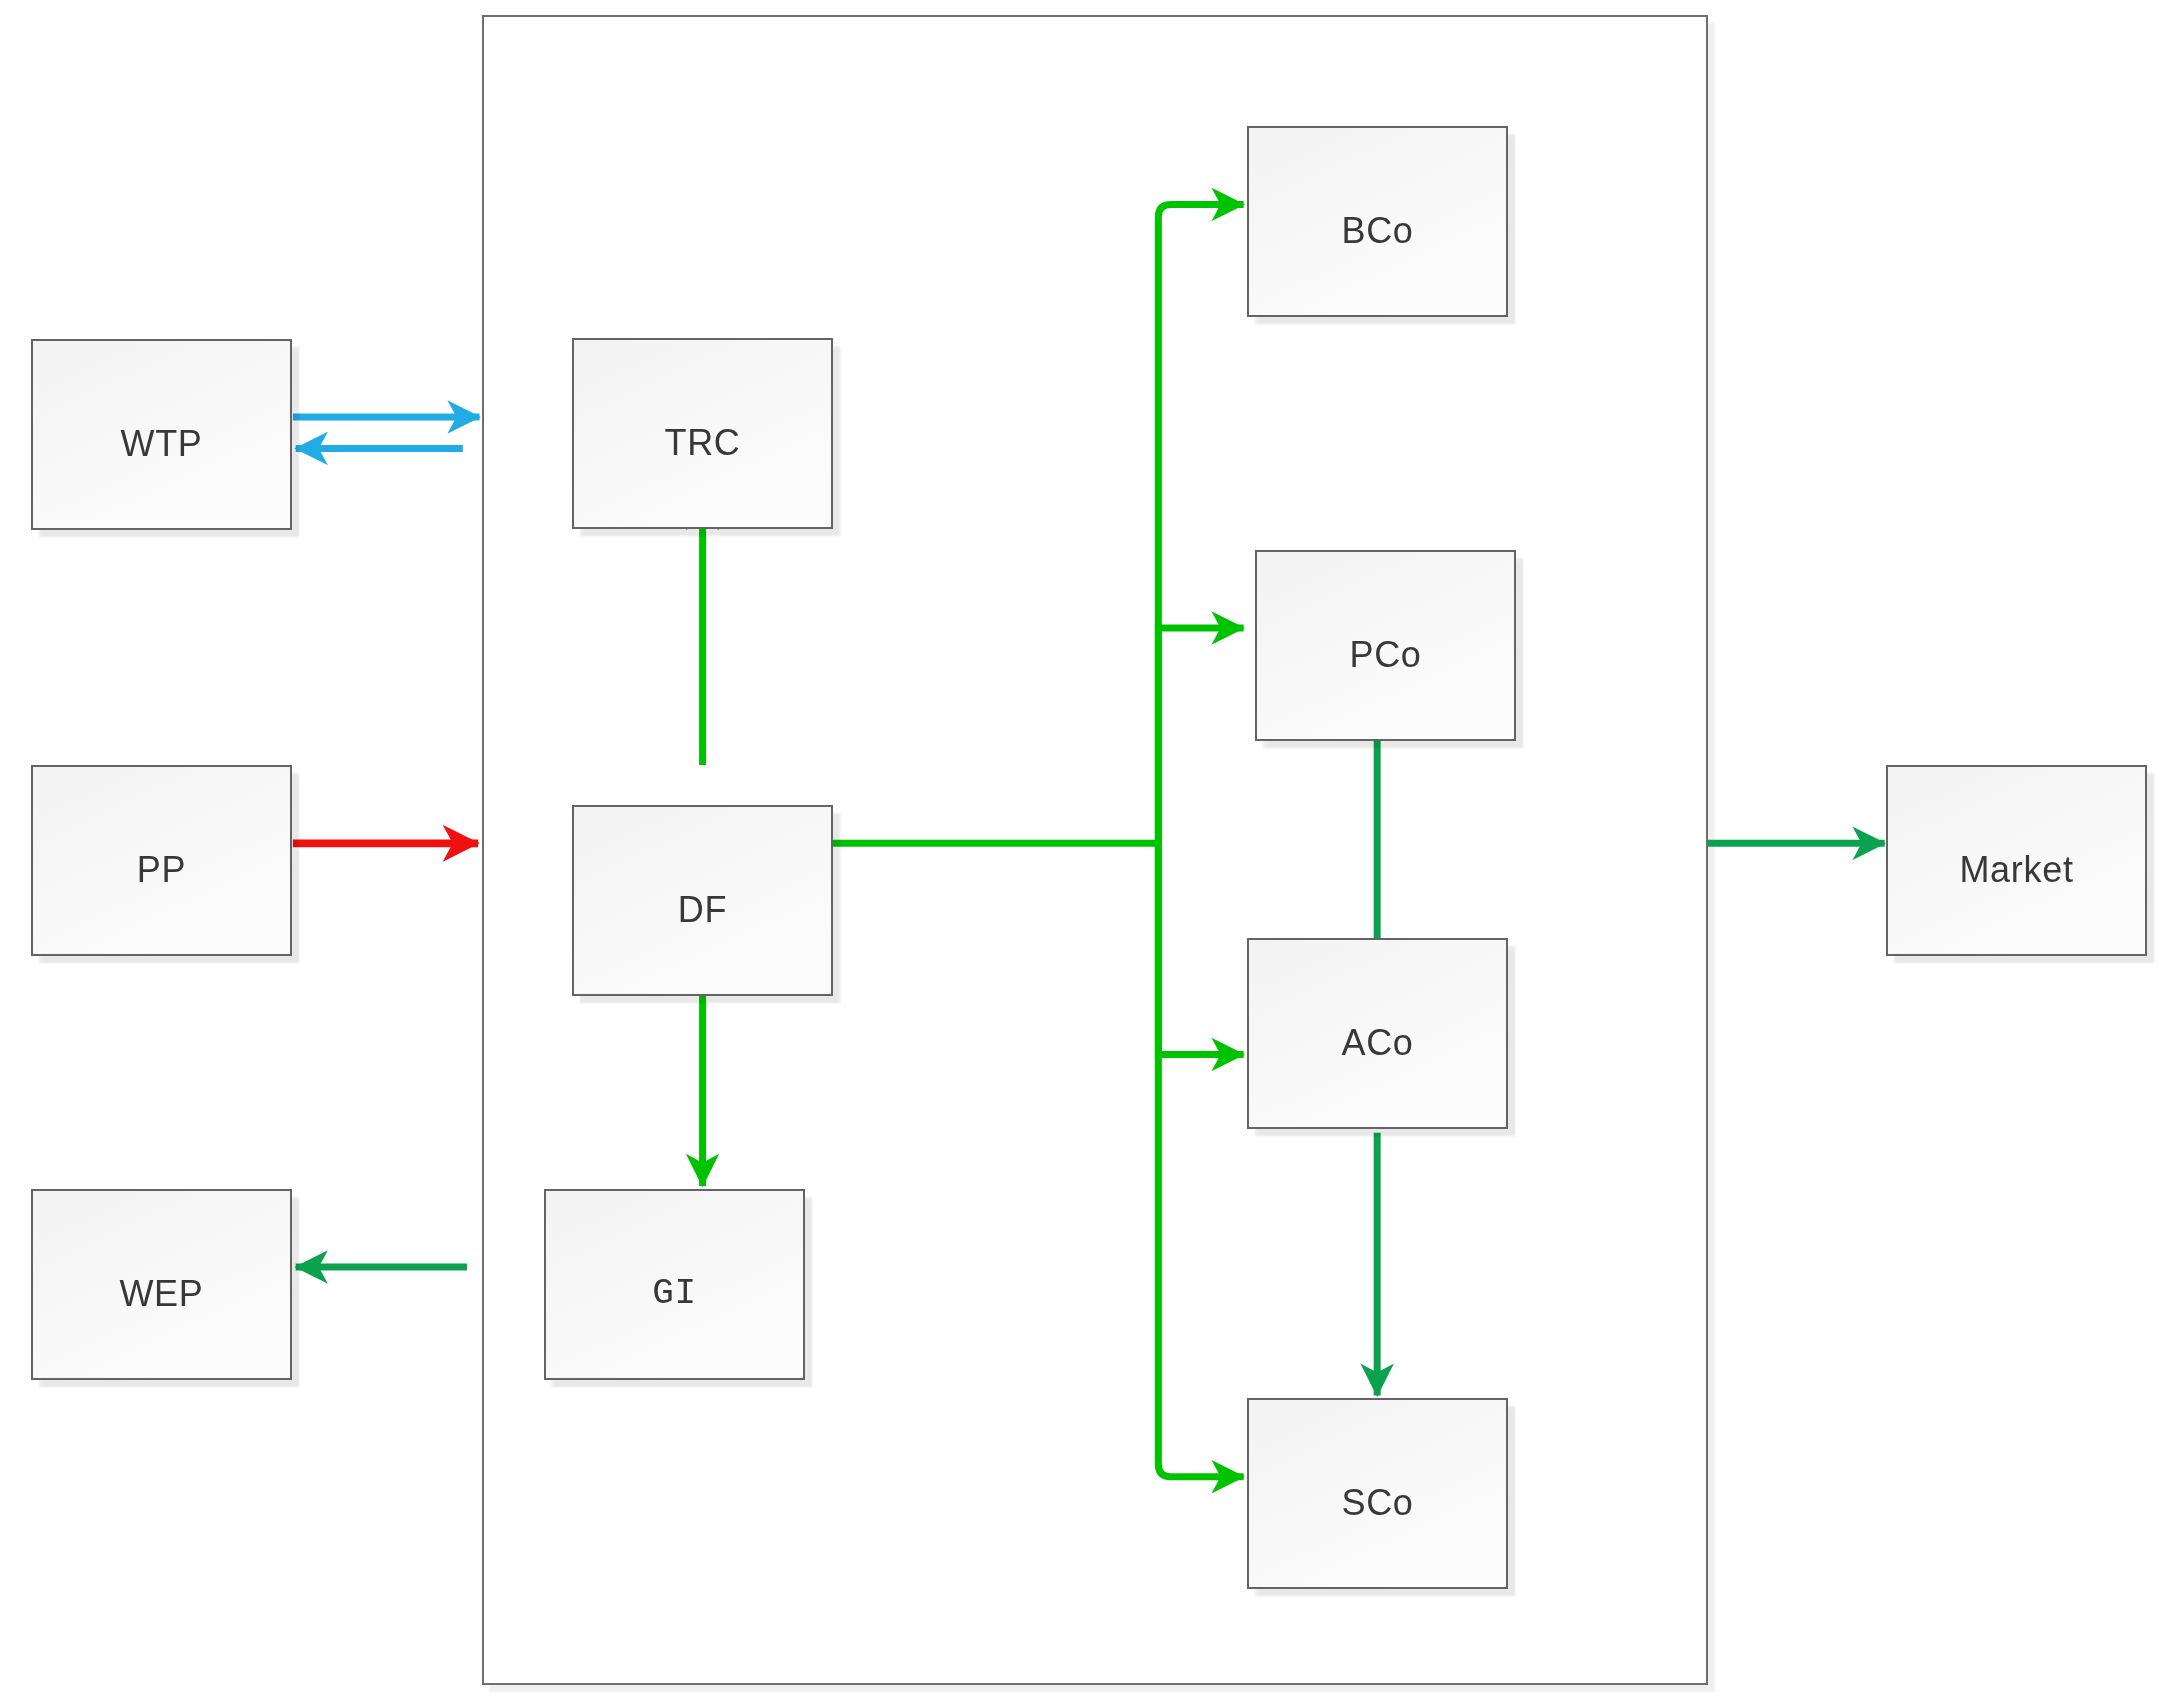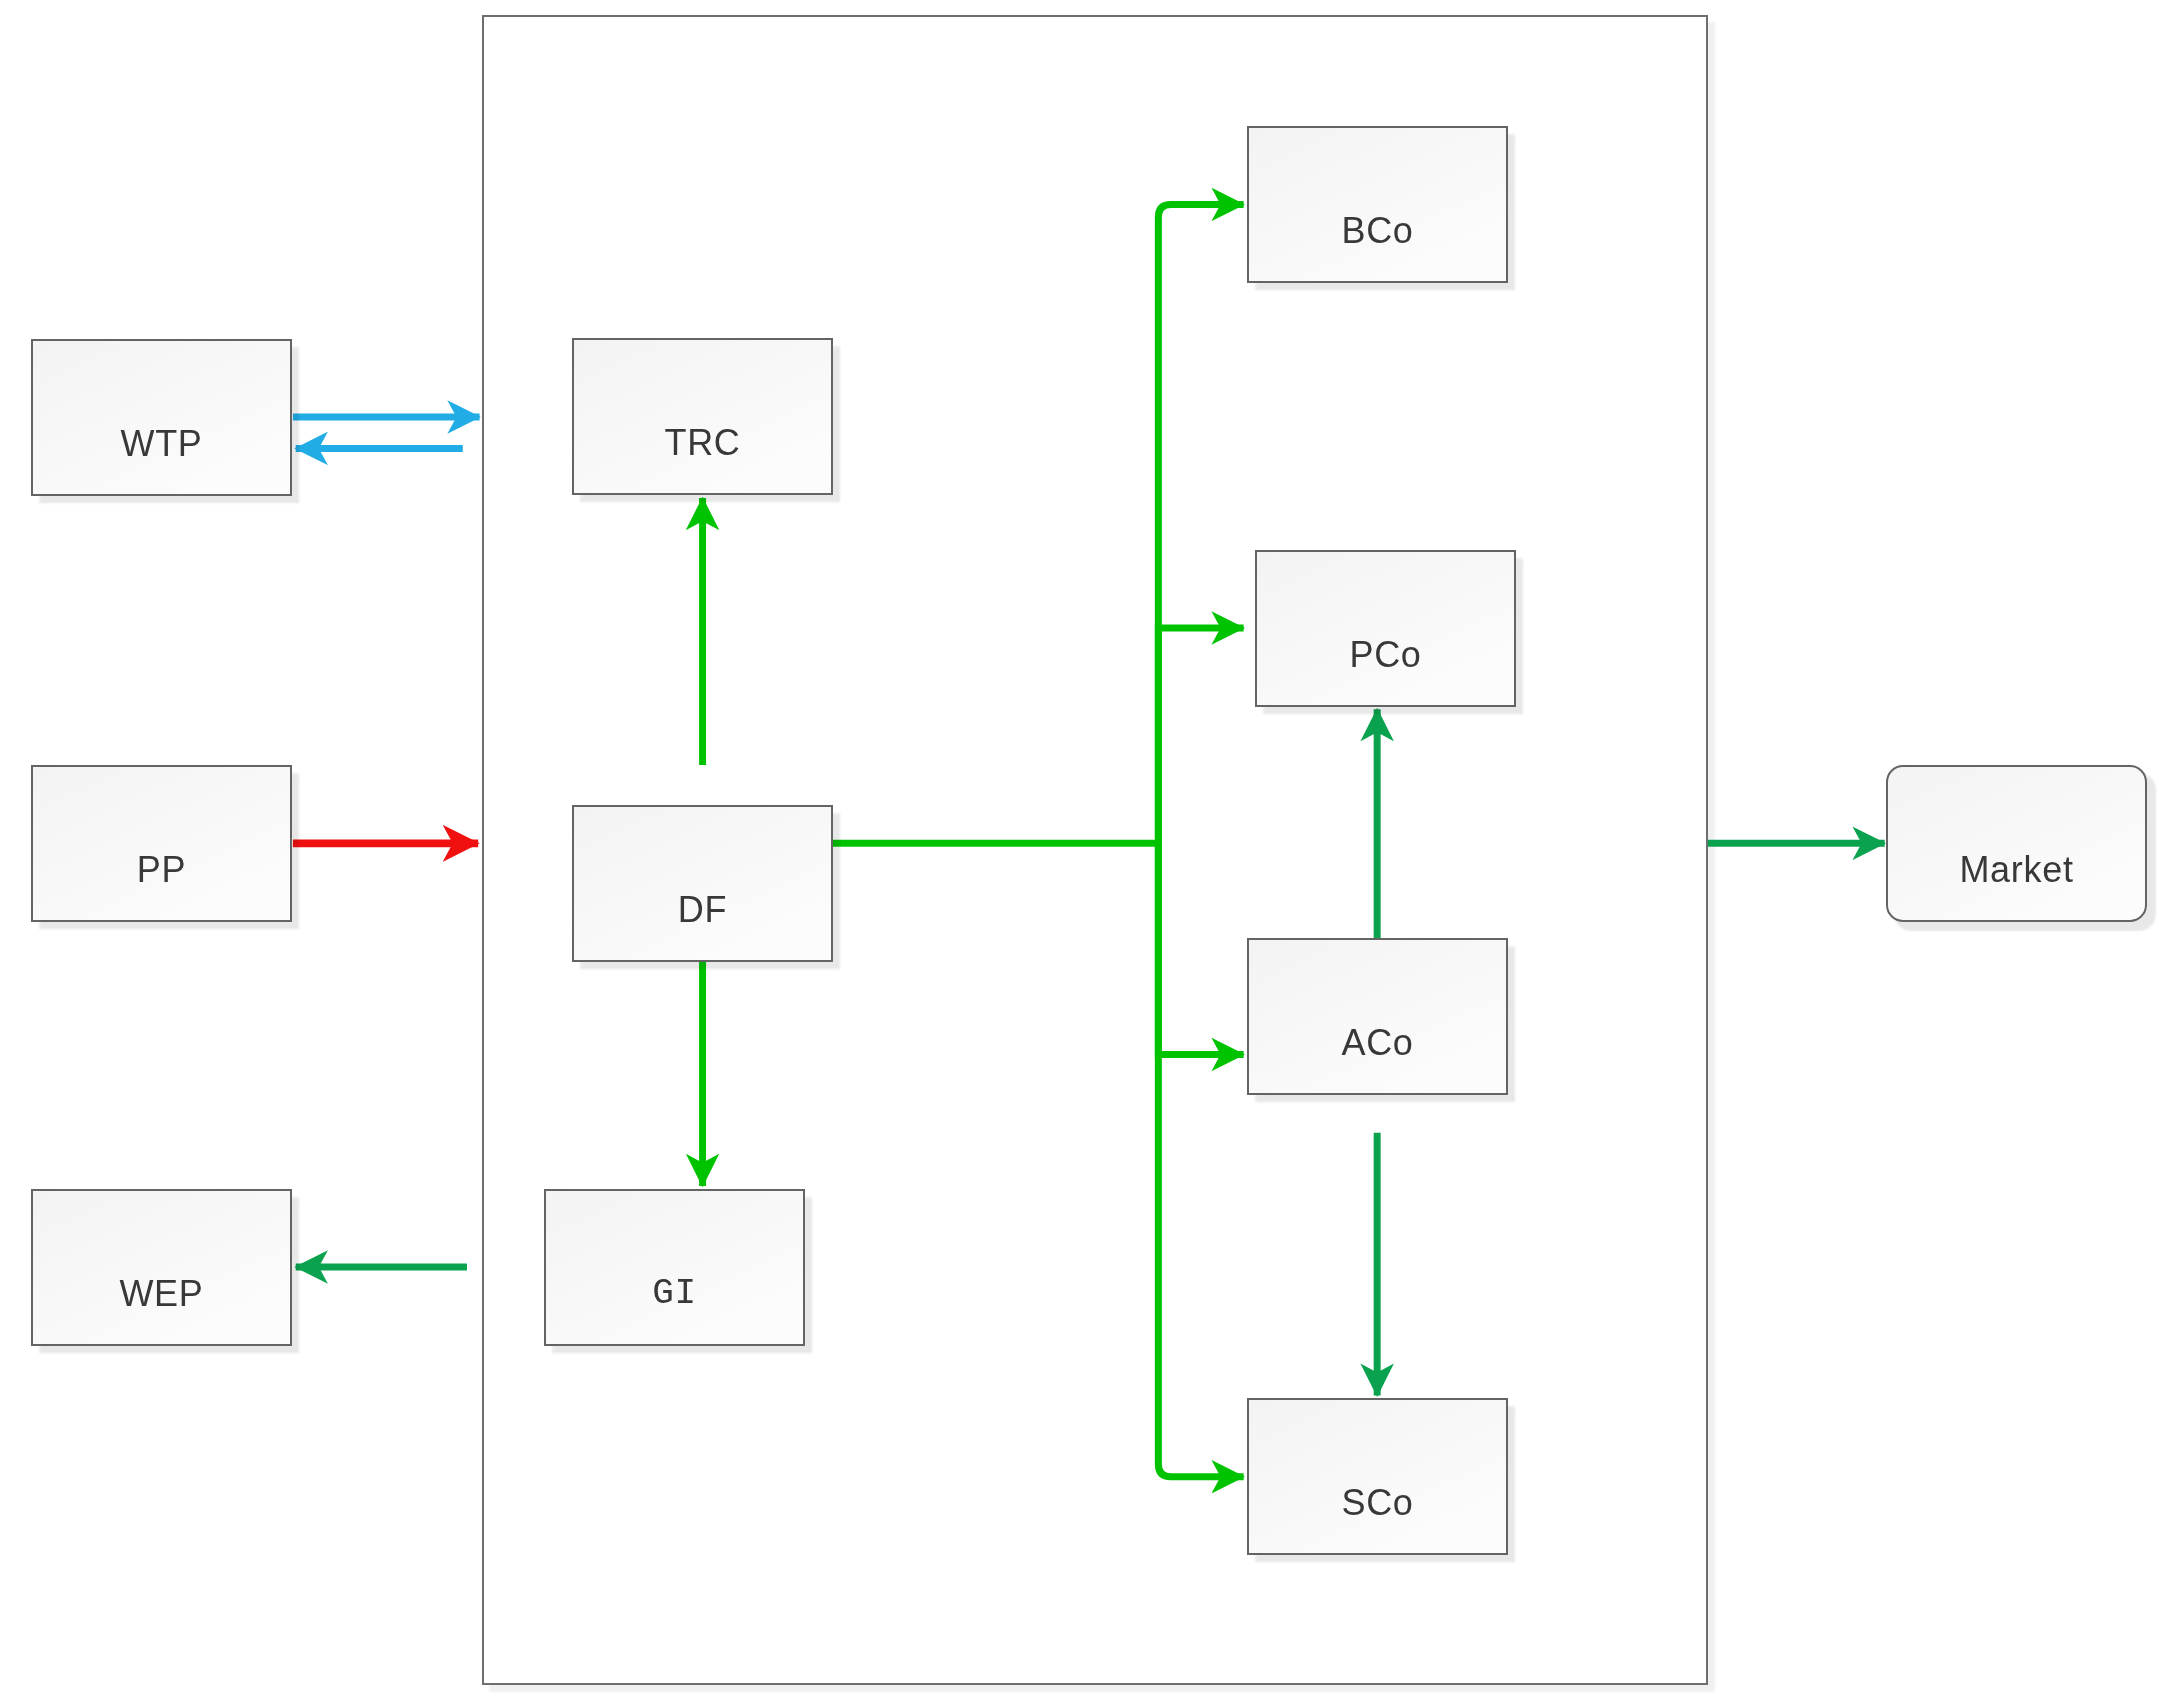--- a/index.html
+++ b/index.html
@@ -23,21 +23,21 @@
   .edge.green_bright{stroke:var(--green_bright,#00C300);}
   .edge.green_dark{stroke:var(--green_dark,#0AA24E);}
   .edge.blue{stroke:var(--blue,#21ACE6);}
   .edge.red{stroke:var(--red,#F01010);stroke-width:11;}
   .mk-green_bright{fill:var(--green_bright,#00C300);}
   .mk-green_dark{fill:var(--green_dark,#0AA24E);}
   .mk-blue{fill:var(--blue,#21ACE6);}
   .mk-red{fill:var(--red,#F01010);}
   .node{
     position:absolute;
-    width:261px;height:157px;
+    width:261px;height:191px;
     box-sizing:border-box;
     border:2.8px solid var(--box_border,#646464);
     background:linear-gradient(155deg, var(--box_fill_dark,#f3f3f3) 0%, var(--box_fill_light,#fcfcfc) 85%);
     box-shadow:8.4px 8.4px 2.1px rgba(0,0,0,0.09);
   }
   .node .label{
     position:absolute;
     left:0;right:0;top:85px;
     text-align:center;
     font-size:36px;
@@ -134,18 +134,18 @@
       </div>
       <div class="node" style="left: 1247px; top: 550px; margin-left: 8px;">
         <span class="label">PCo</span>
       </div>
       <div class="node" style="left: 1247px; top: 938px;">
         <span class="label">ACo</span>
       </div>
       <div class="node" style="left: 1247px; top: 1398px;">
         <span class="label">SCo</span>
       </div>
-      <div class="node" style="left: 1886px; top: 765px; border-radius: 17px;">
+      <div class="node" style="left: 1886px; top: 765px;">
         <span class="label">Market</span>
       </div>
     </div>
 </div>
 
 
 </body></html>

